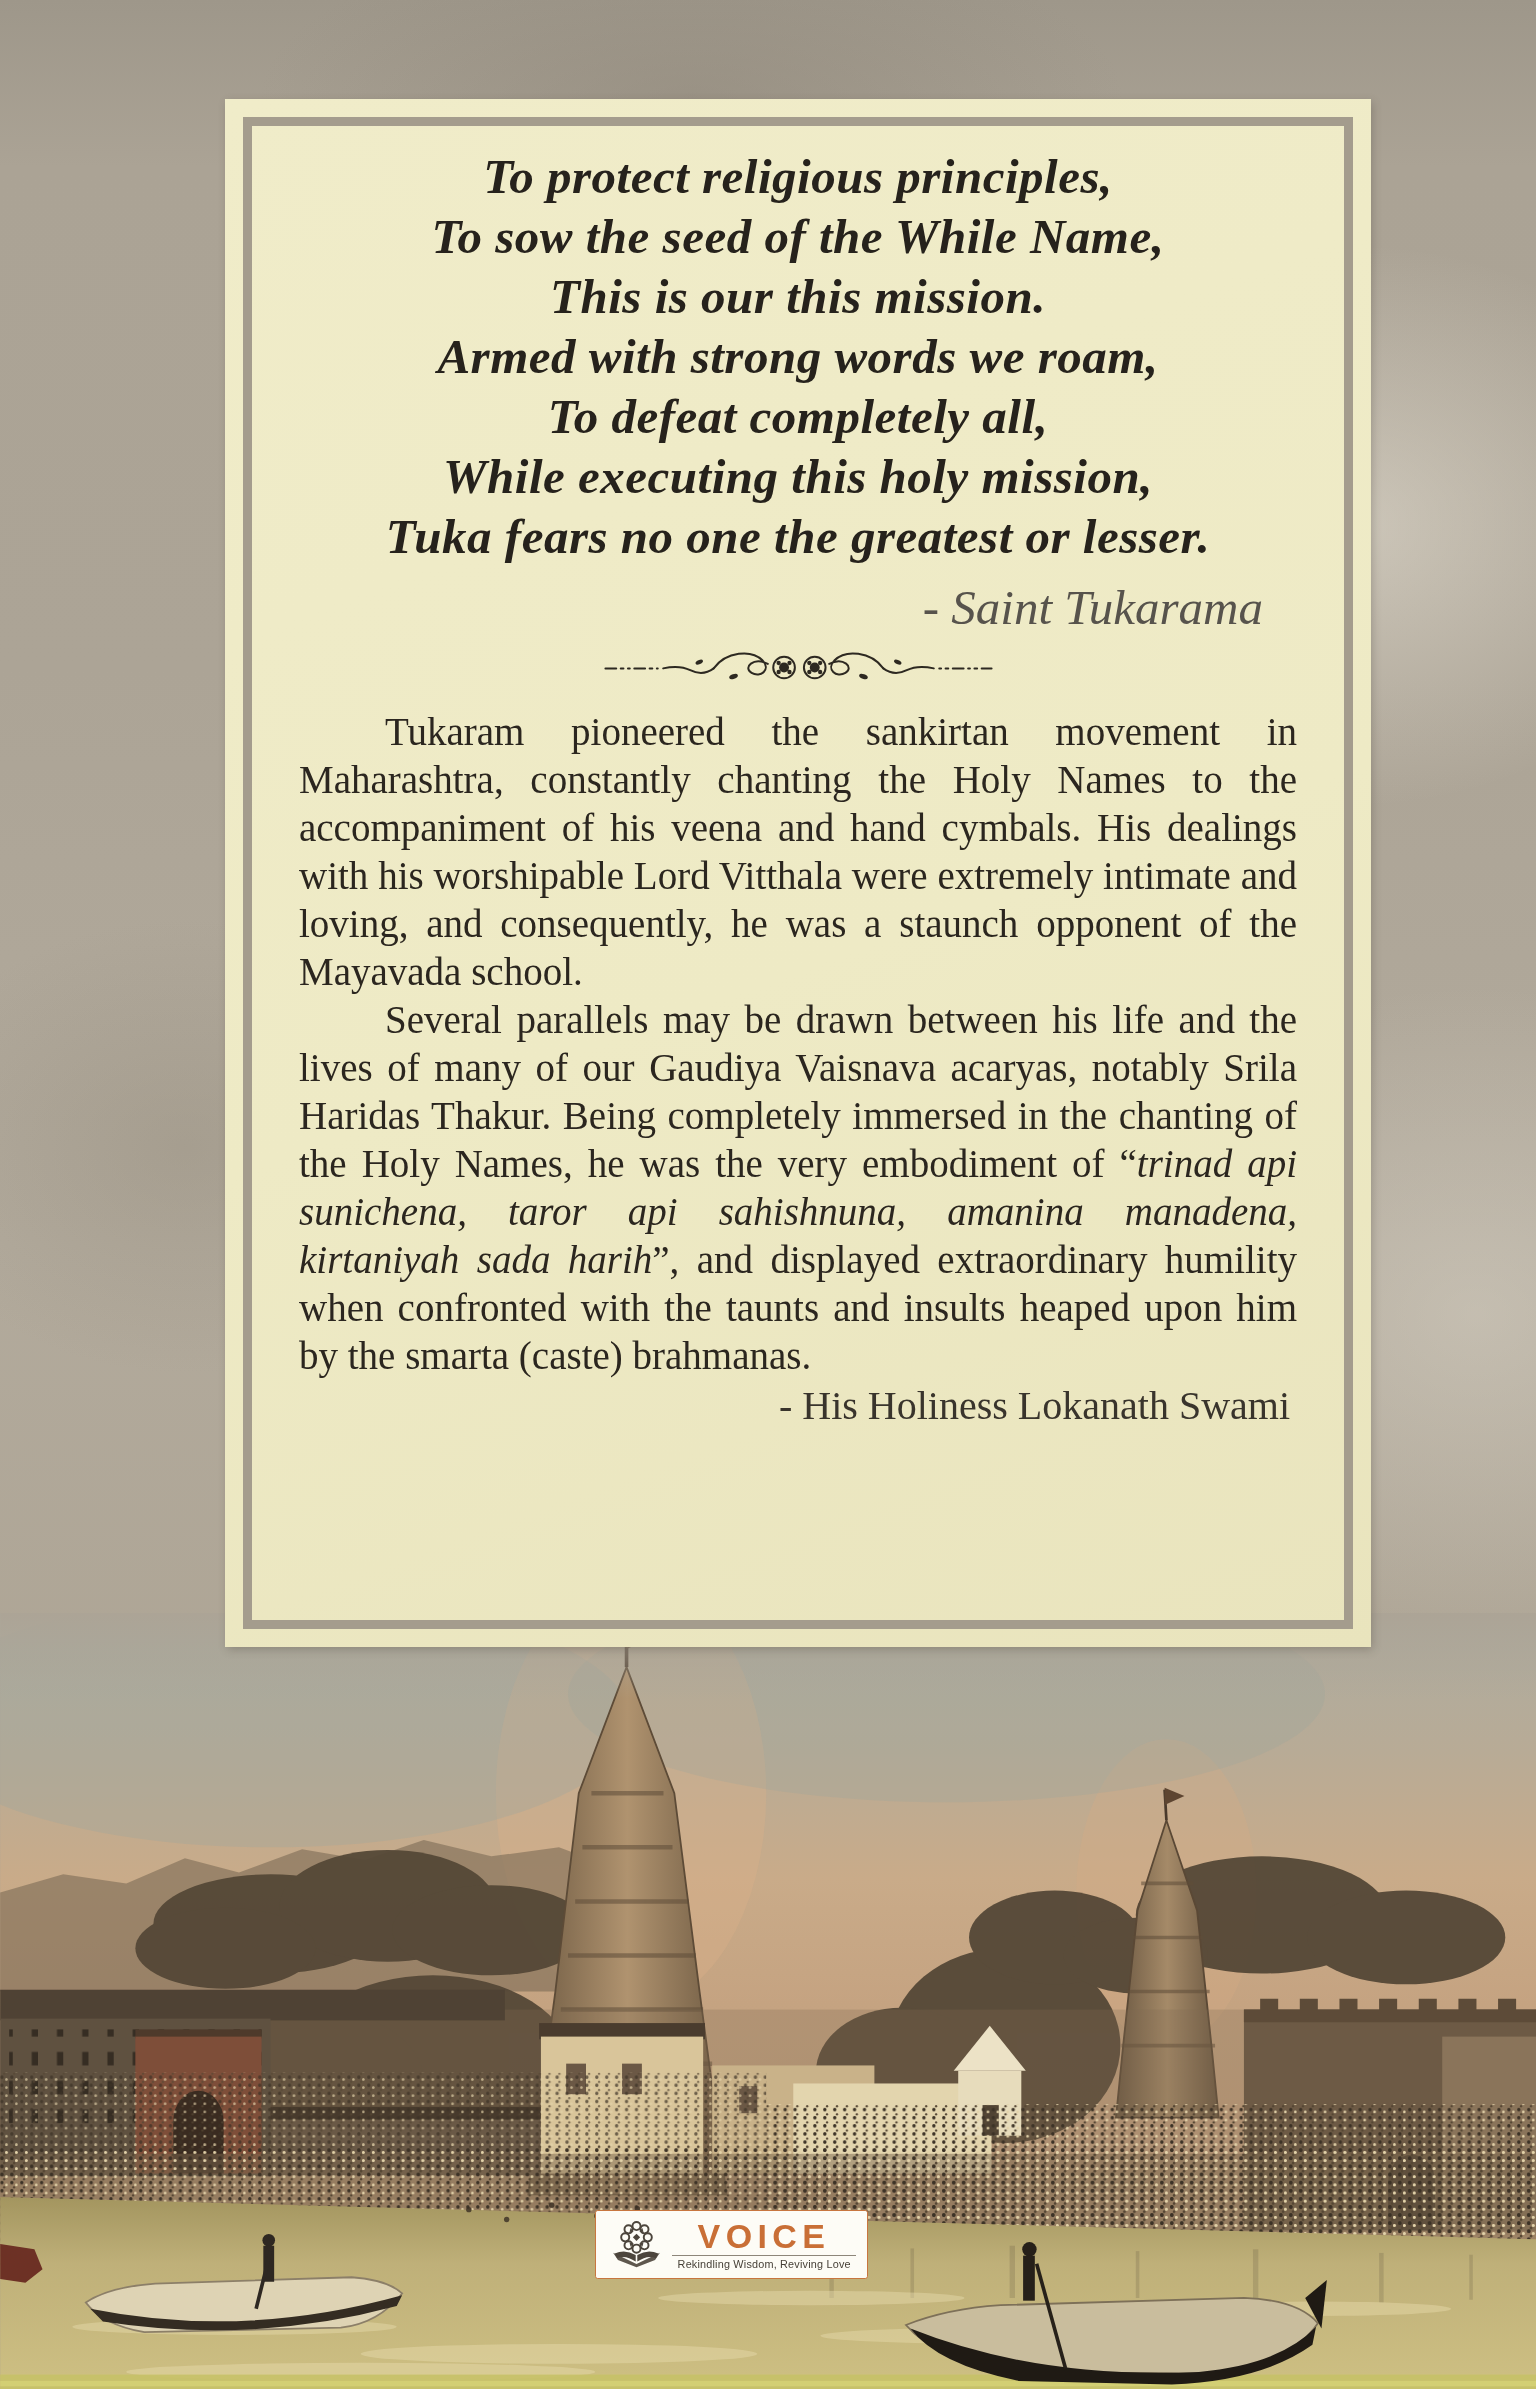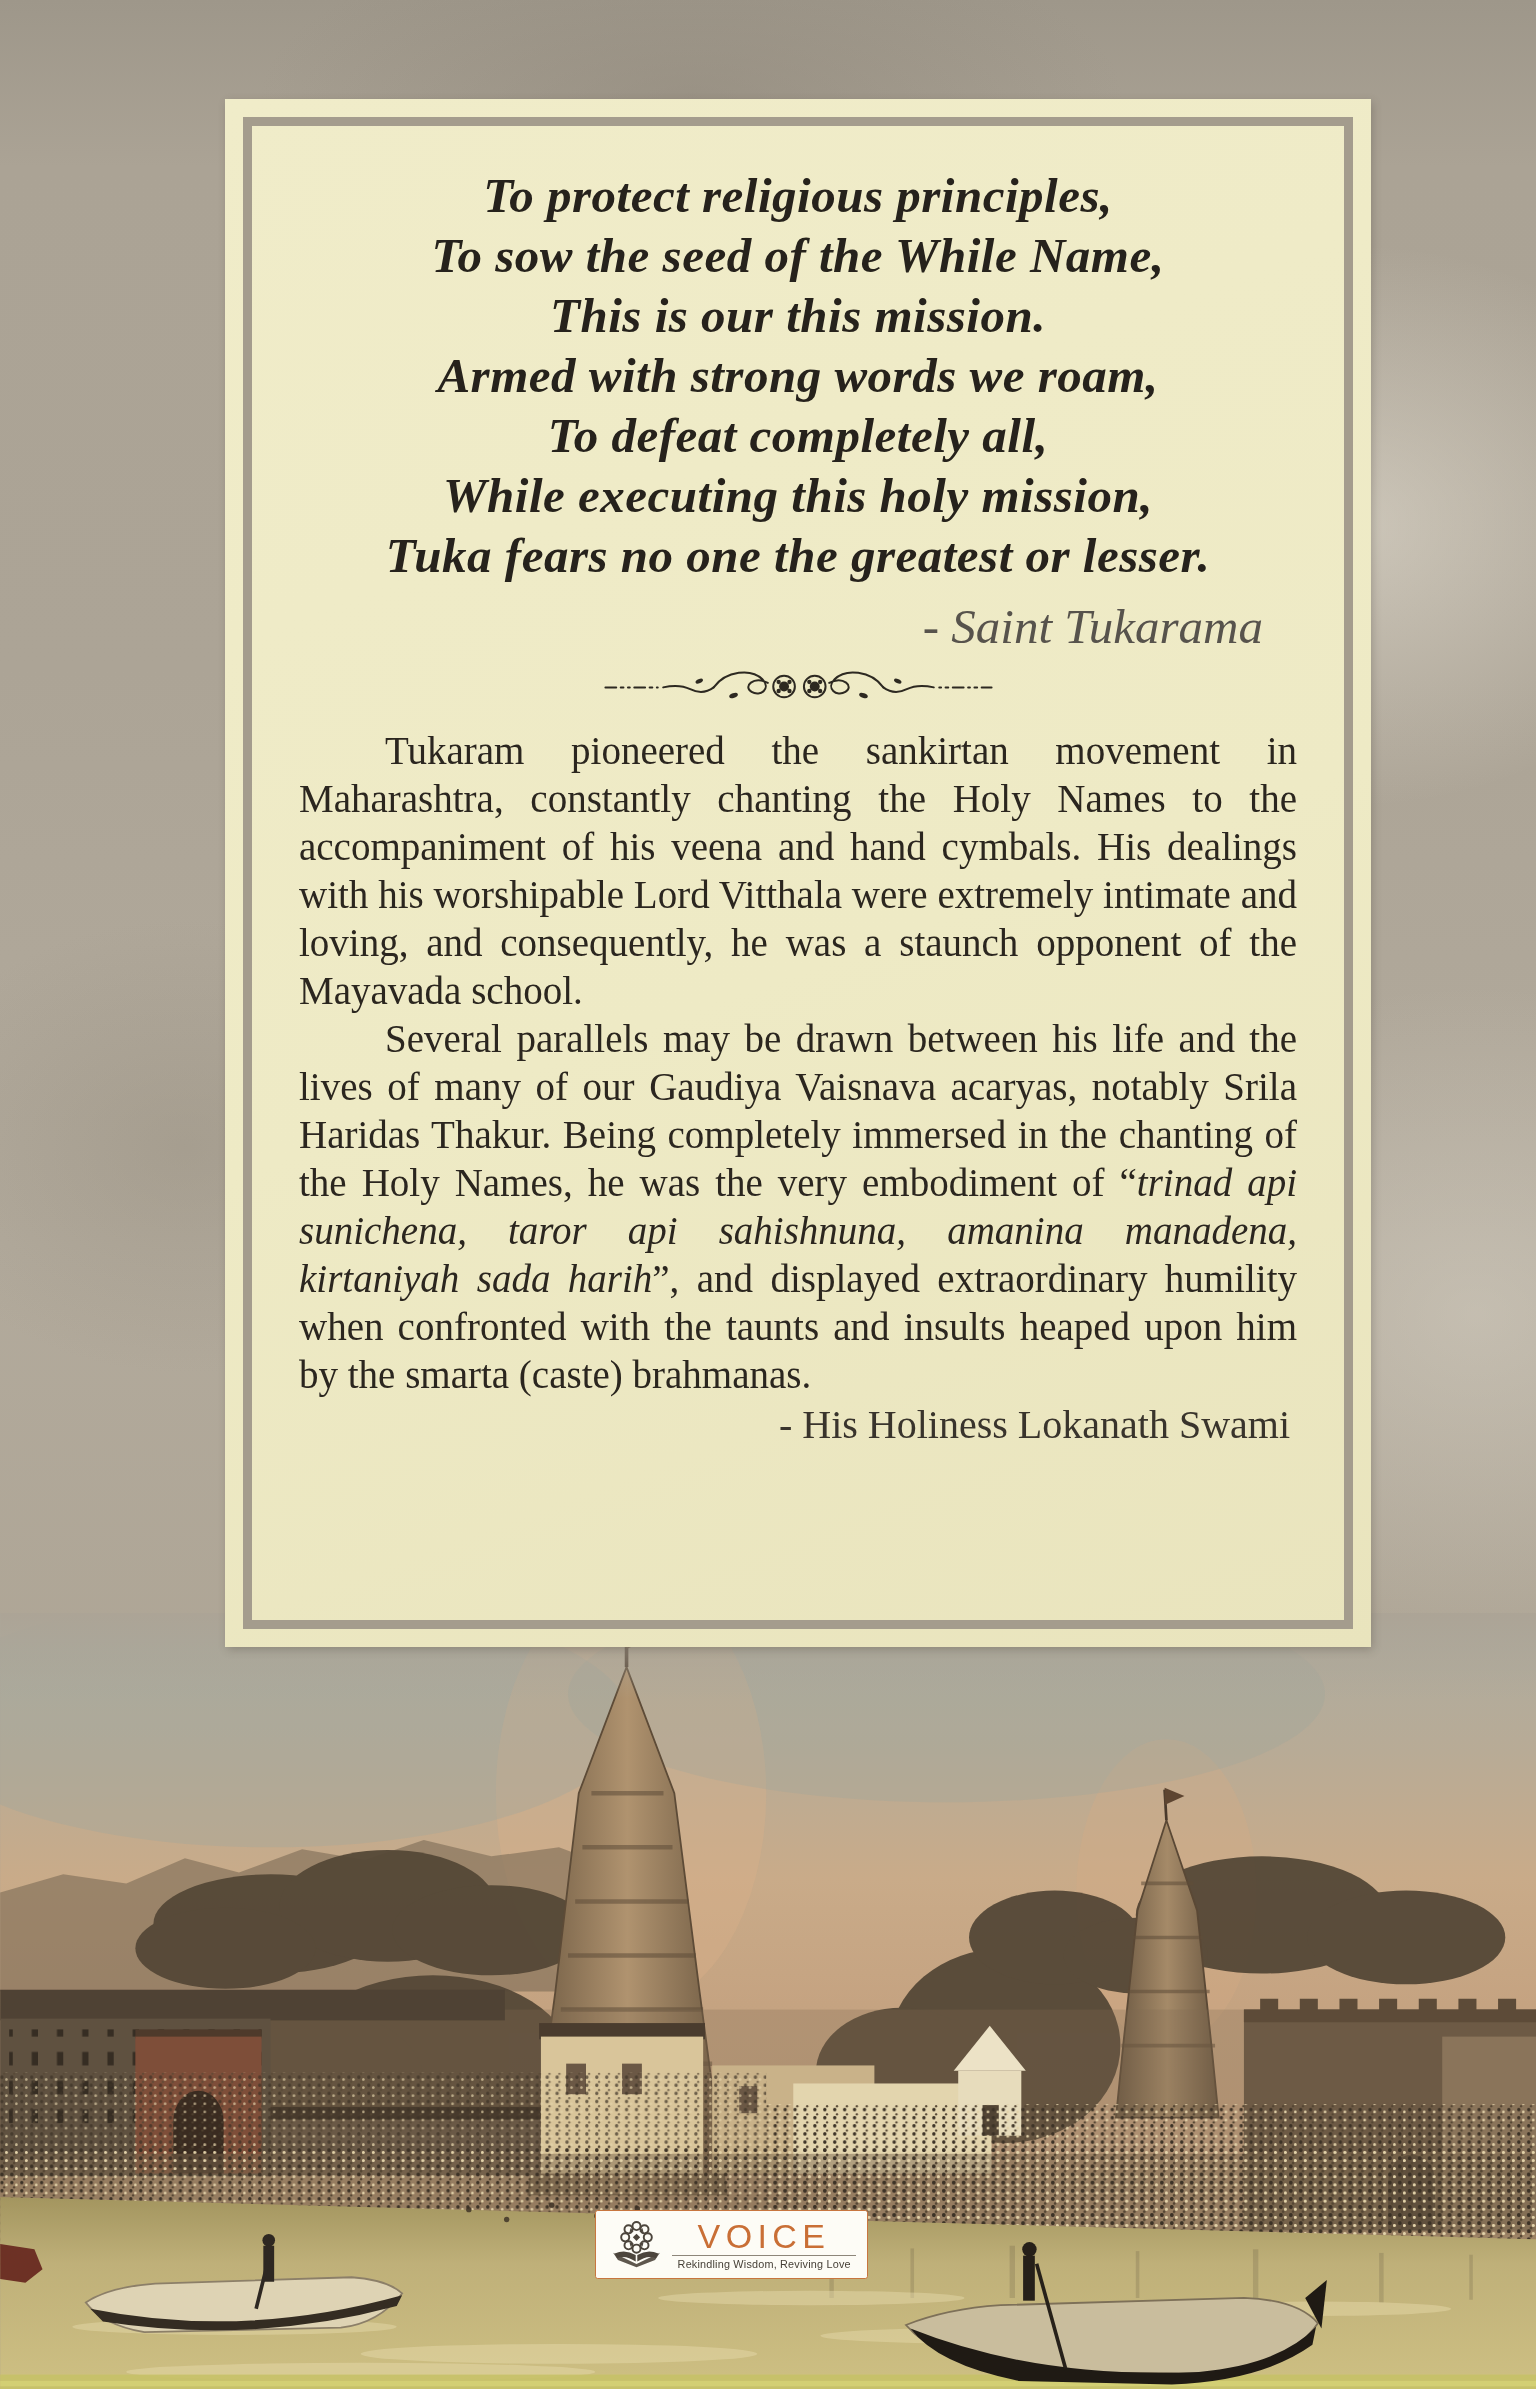--- a/index.html
+++ b/index.html
@@ -21,21 +21,21 @@
     position:absolute;left:225px;top:99px;width:1146px;height:1548px;
     background:linear-gradient(160deg,#f0ecc9 0%,#eeeac5 55%,#e9e4bd 100%);
     box-shadow:1.8px 2.7px 9px rgba(60,54,44,.28);
   }
   .panel-inner{
     position:absolute;inset:18px;
     border:9px solid #a49c8d;
   }
   .panel-content{
     position:absolute;inset:0;
-    padding:36px 27px 0 27px;
+    padding:17px 27px 0 27px;
     overflow:hidden;
   }
   .poem{ text-align:center; color:#26221c; margin-top:3.6px;}
   .q-line{
     font-style:italic;font-weight:600;
     font-size:49px;line-height:60px;
     letter-spacing:0.5px;
   }
   .q-attr{
     text-align:right;margin:14.4px 54px 0 0;
@@ -66,21 +66,21 @@
     border:1.8px solid #c8763f;border-radius:2.7px;
     box-sizing:border-box;
     display:flex;align-items:center;gap:10.8px;
     padding:0 10.8px 0 16px;
     font-family:"Liberation Sans", sans-serif;
   }
   .logo-mark{flex:0 0 auto;}
   .logo-textcol{flex:1 1 auto;display:flex;flex-direction:column;align-items:center;}
   .logo-name{
     color:#c96f36;font-size:34px;line-height:36px;
-    letter-spacing:5.4px;font-weight:400;
+    letter-spacing:5.4px;font-weight:700;
   }
   .logo-rule{width:100%;border-top:1.8px solid #8d867a;margin:0.9px 0 1.8px 0;}
   .logo-tagline{
     color:#453f36;font-size:11.3px;line-height:12.6px;
     letter-spacing:0.2px;white-space:nowrap;
     transform:scaleX(.96);
   }
 </style>
 </head>
 <body>

